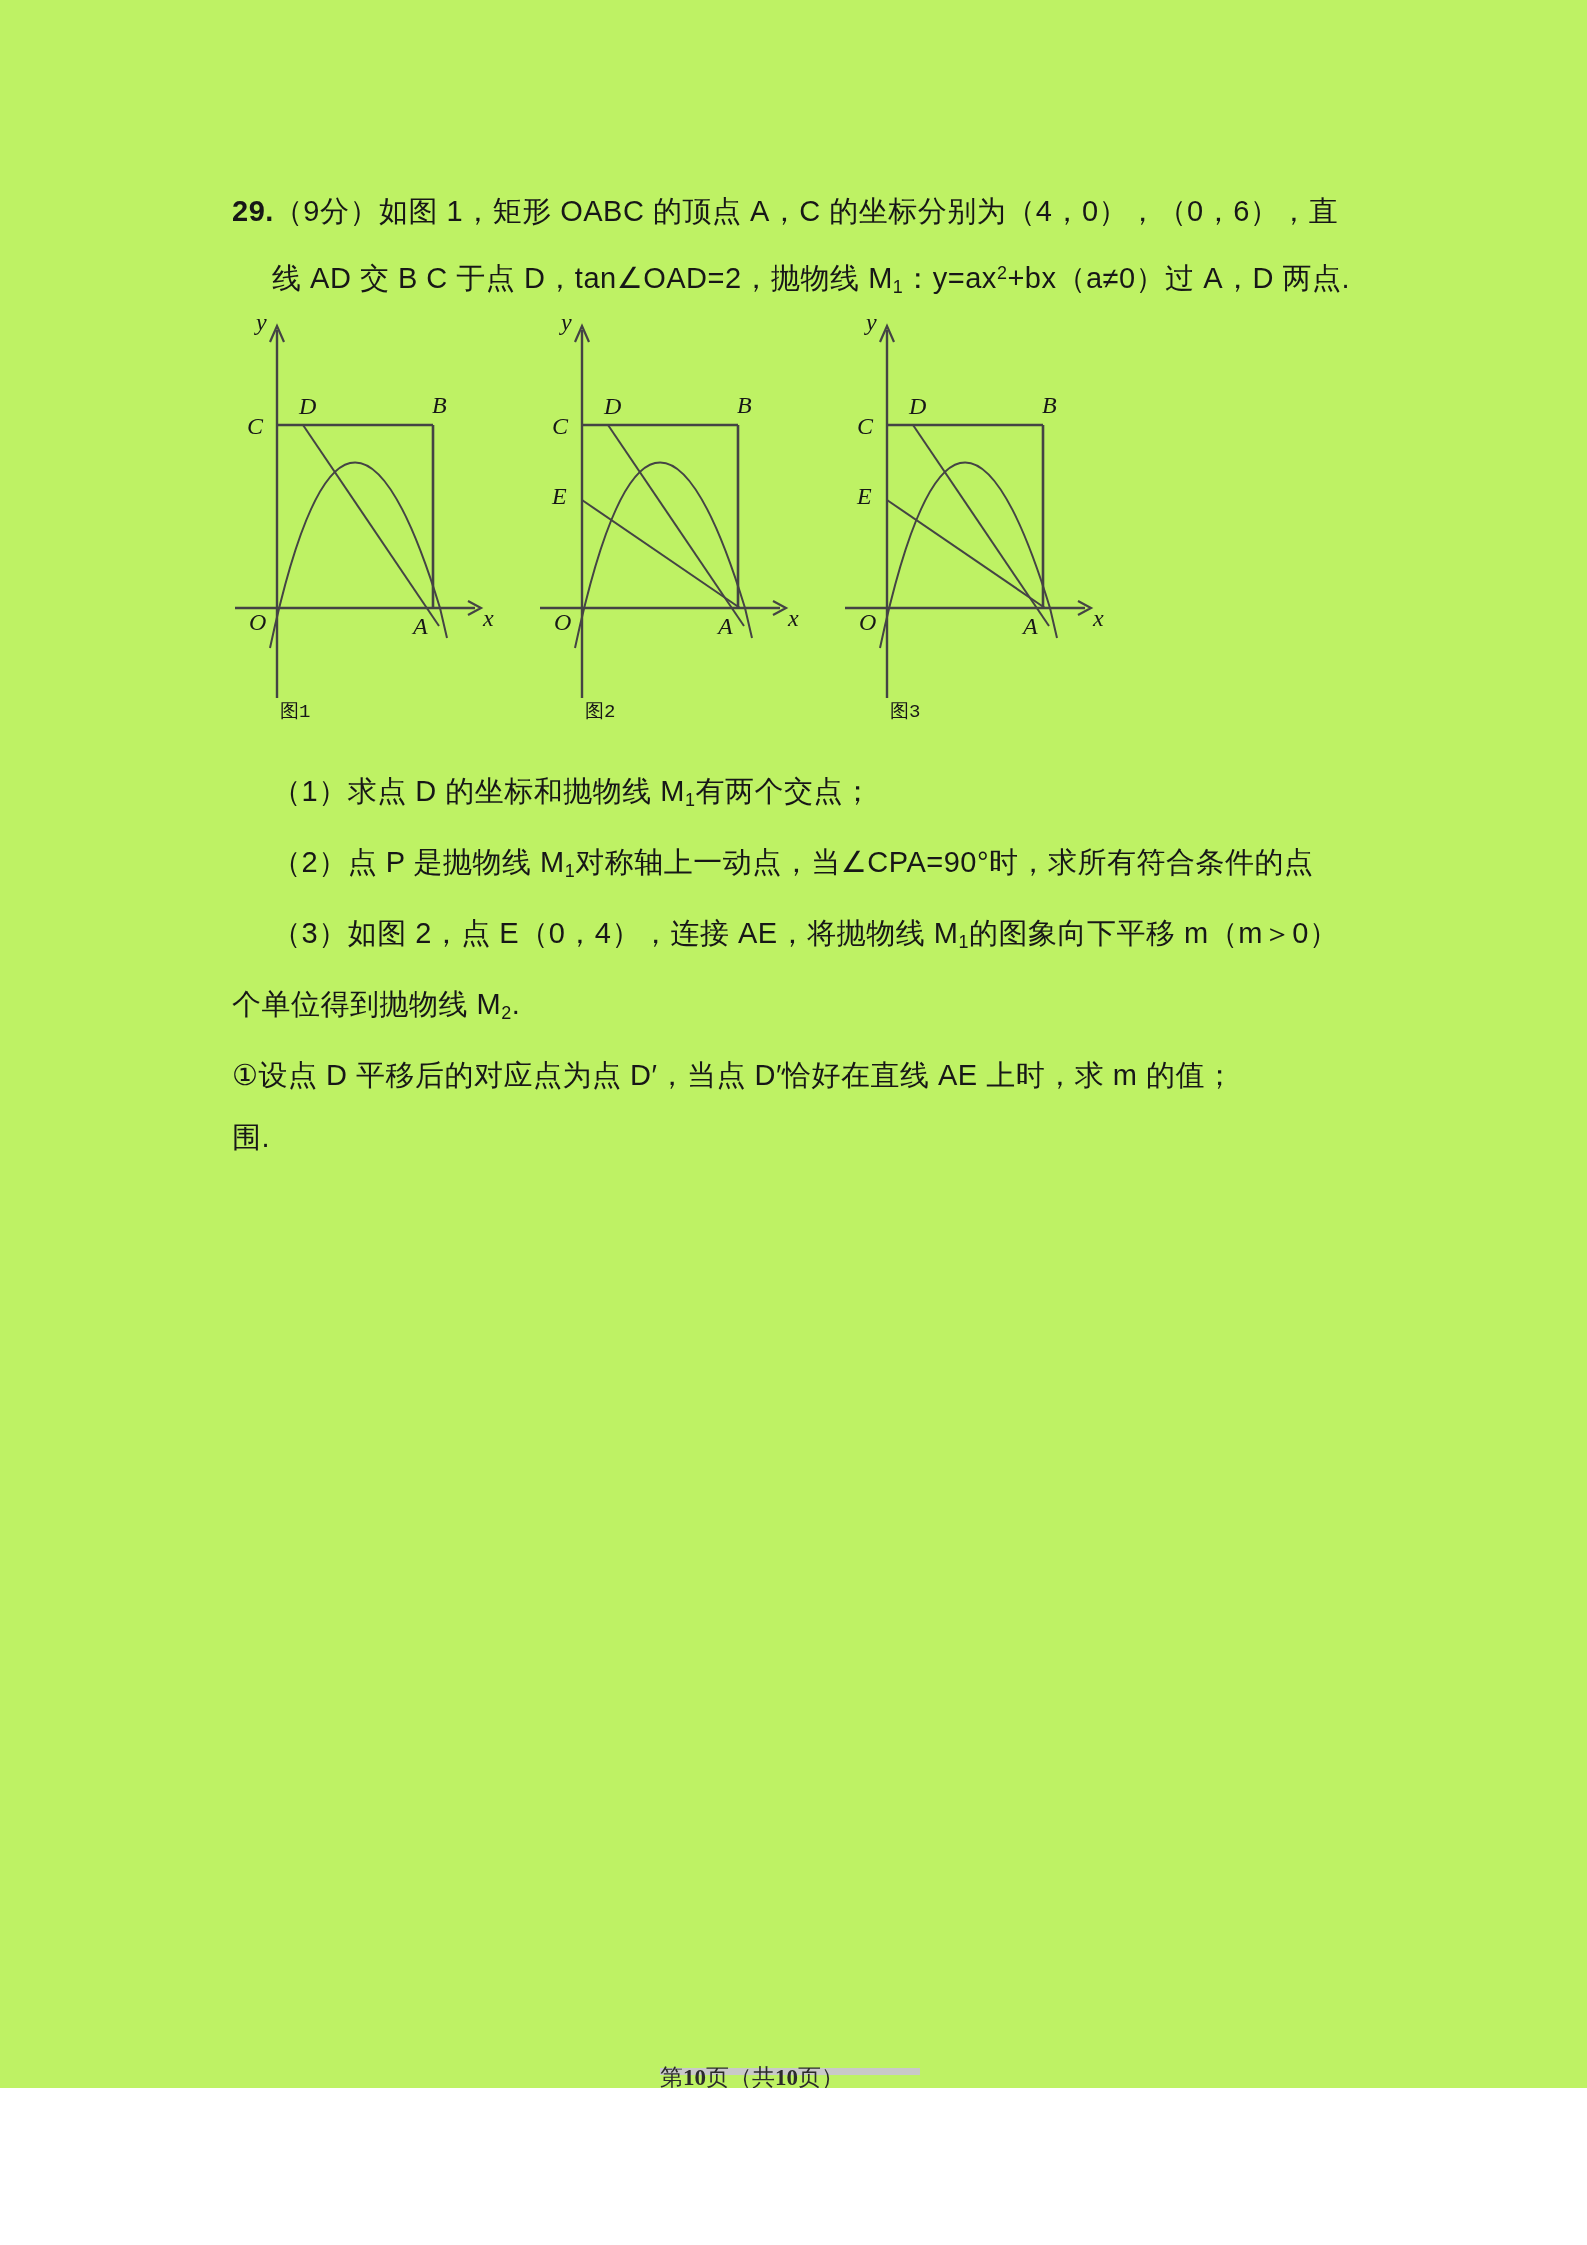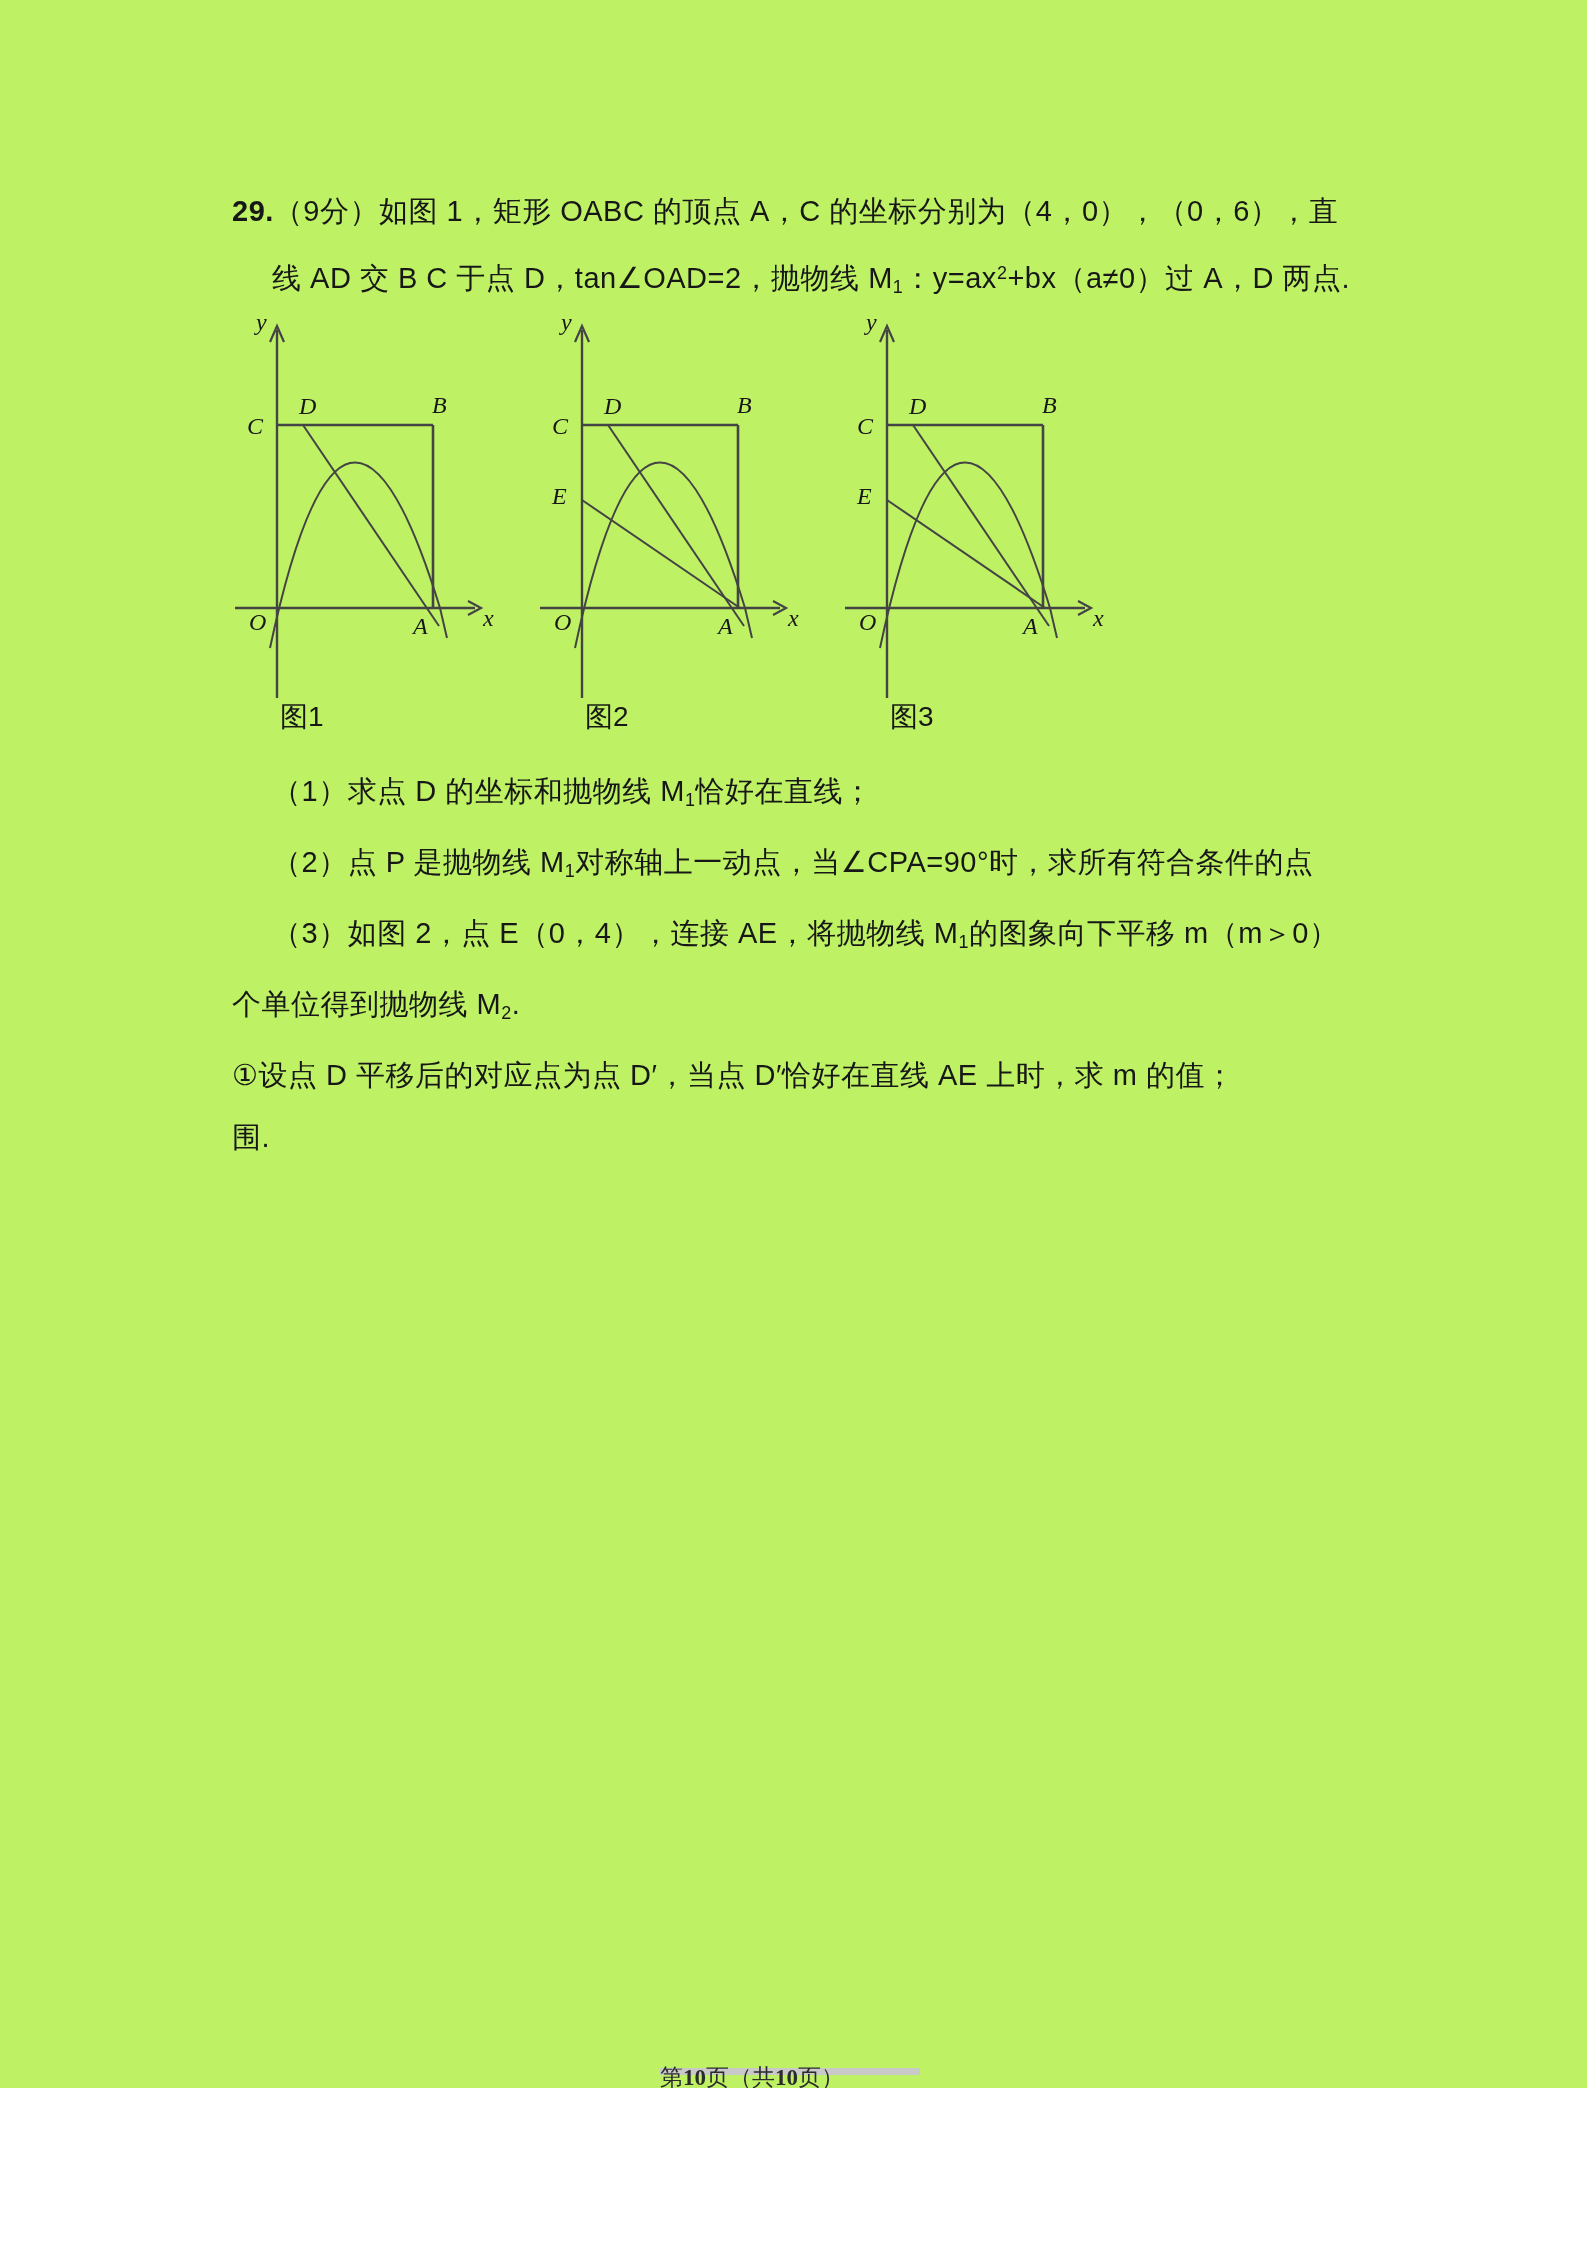--- a/index.html
+++ b/index.html
@@ -59,22 +59,22 @@
     height: 430px;
   }
   .fig1 { left: 0px; }
   .fig2 { left: 305px; }
   .fig3 { left: 610px; }
   .figure svg {
     display: block;
   }
   .figcap {
     position: absolute;
-    font-family: Liberation Sans, sans-serif;
-    font-size: 28px;
+    font-family: Liberation Mono, monospace;
+    font-size: 19px;
     color: #171717;
     top: 390px;
     left: 55px;
   }
 
   
   .footer-rule {
     position: absolute;
     left: 660px;
     top: 2068px;
@@ -209,21 +209,21 @@
         </g>
       </svg>
       <div class="figcap">图3</div>
     </div>
 
   </div>
 
   <div class="content" style="top:760px;">
 
     <div class="qline">
-      <span class="indent"></span><span>（1）求点 D 的坐标和抛物线 M</span><sub>1</sub><span>恰好在直线；</span>
+      <span class="indent"></span><span>（1）求点 D 的坐标和抛物线 M</span><sub>1</sub><span>有两个交点；</span>
     </div>
 
     <div class="qline">
       <span class="indent"></span><span>（2）点 P 是抛物线 M</span><sub>1</sub><span>对称轴上一动点，当∠CPA=90°时，求所有符合条件的点</span>
     </div>
 
 
     <div class="qline">
       <span class="indent"></span><span>（3）如图 2，点 E（0，4），连接 AE，将抛物线 M</span><sub>1</sub><span>的图象向下平移 m（m＞0）</span>
     </div>

